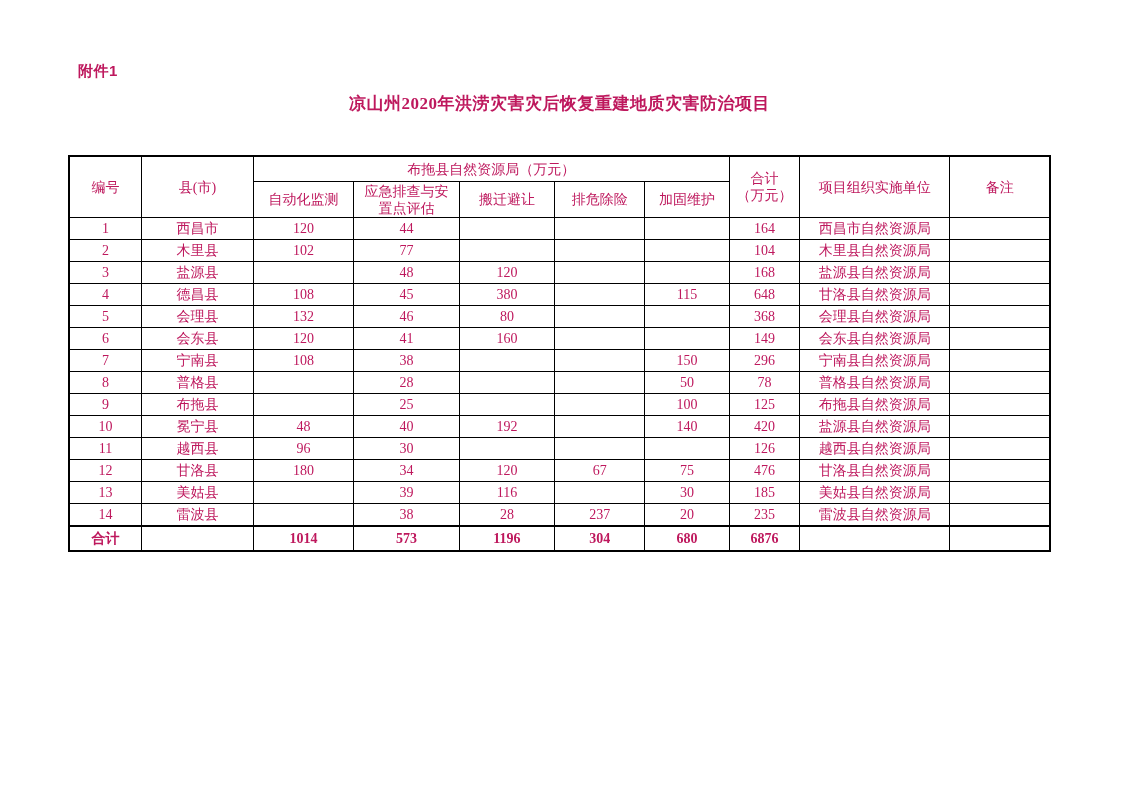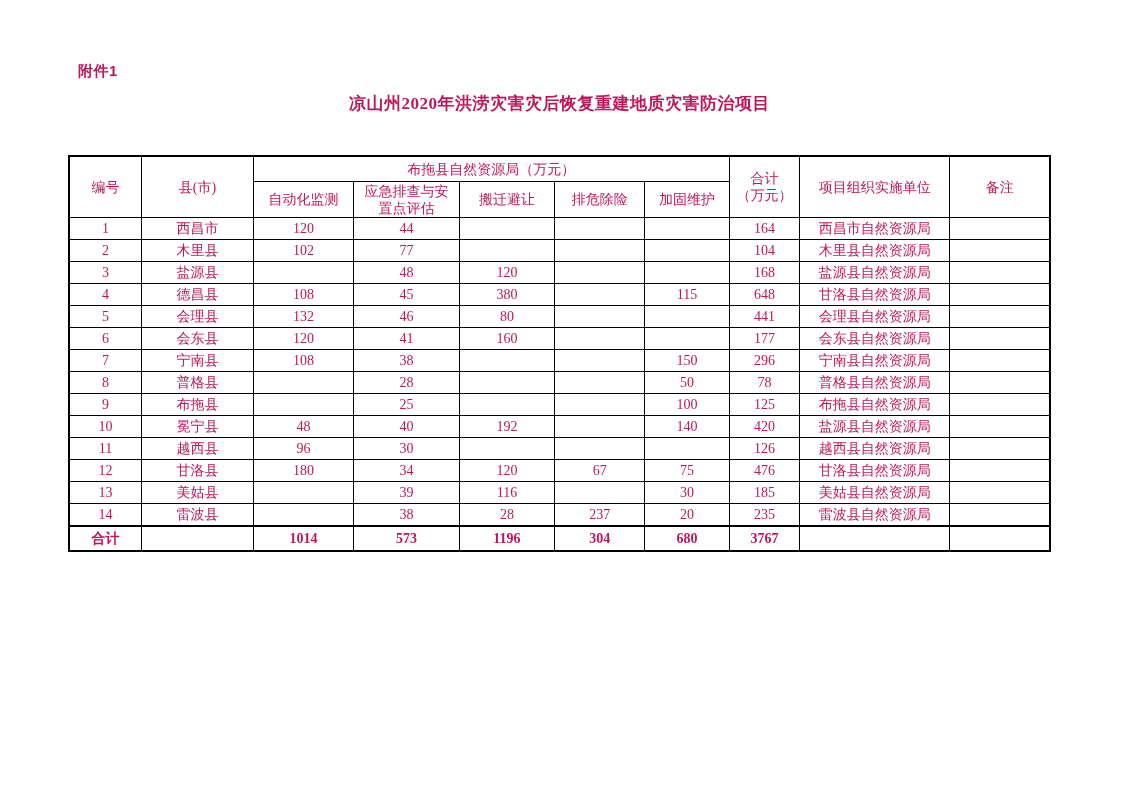--- a/index.html
+++ b/index.html
@@ -174,33 +174,33 @@
     <td></td>
   </tr>
           <tr class="data-row">
     <td>5</td>
     <td>会理县</td>
     <td>132</td>
     <td>46</td>
     <td>80</td>
     <td></td>
     <td></td>
-    <td>441</td>
+    <td>368</td>
     <td>会理县自然资源局</td>
     <td></td>
   </tr>
           <tr class="data-row">
     <td>6</td>
     <td>会东县</td>
     <td>120</td>
     <td>41</td>
     <td>160</td>
     <td></td>
     <td></td>
-    <td>177</td>
+    <td>149</td>
     <td>会东县自然资源局</td>
     <td></td>
   </tr>
           <tr class="data-row">
     <td>7</td>
     <td>宁南县</td>
     <td>108</td>
     <td>38</td>
     <td></td>
     <td></td>
@@ -296,21 +296,21 @@
         </tbody>
       <tfoot>
         <tr class="total-row">
           <td>合计</td>
           <td></td>
           <td>1014</td>
           <td>573</td>
           <td>1196</td>
           <td>304</td>
           <td>680</td>
-          <td>3767</td>
+          <td>6876</td>
           <td></td>
           <td></td>
         </tr>
       </tfoot>
     </table>
   </div>
 
 </div>
 
 </body></html>

